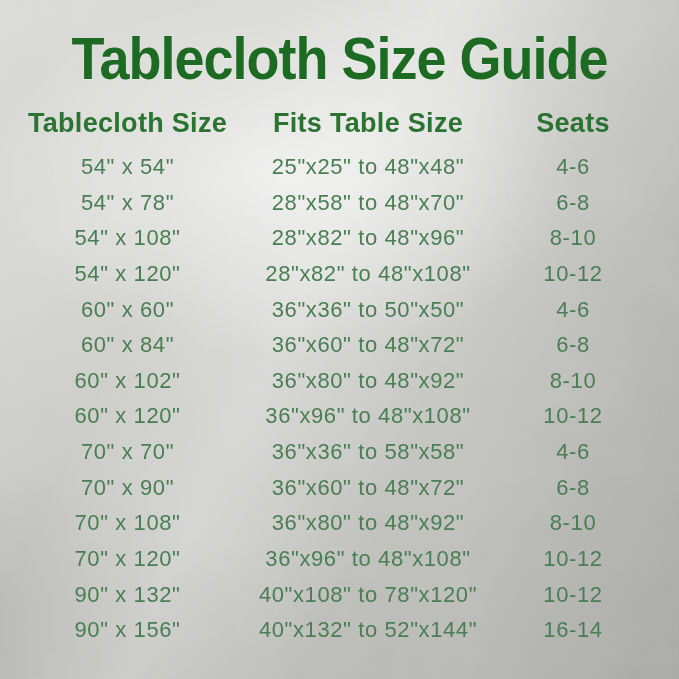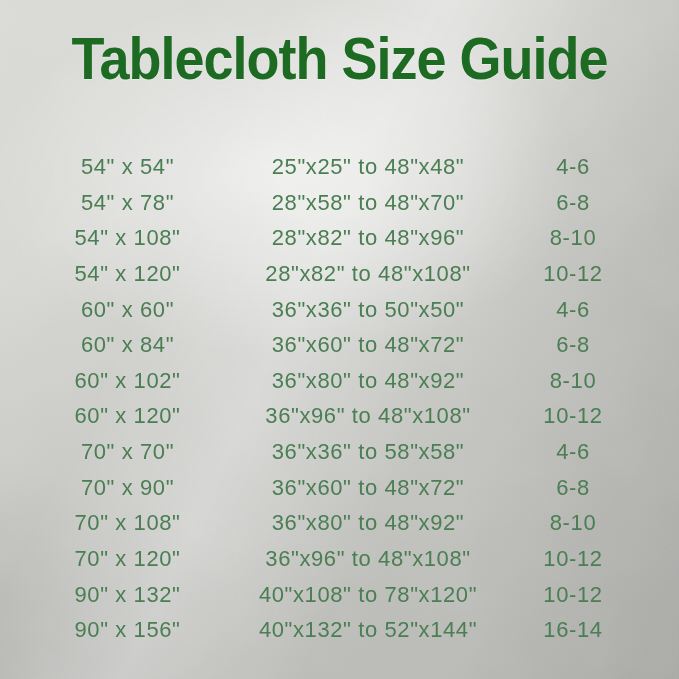--- a/index.html
+++ b/index.html
@@ -95,20 +95,25 @@
       <feComponentTransfer>
           <feFuncA type="linear" slope="0.22" intercept="0"></feFuncA>
         </feComponentTransfer>
     </filter>
     <rect width="679" height="679" filter="url(#mottle)"></rect>
     <rect width="679" height="679" filter="url(#grain)"></rect>
   </svg>
 
   <div class="title">Tablecloth Size Guide</div>
 
+  <div class="grid header-row">
+    <div class="header-cell">Tablecloth Size</div>
+    <div class="header-cell">Fits Table Size</div>
+    <div class="header-cell">Seats</div>
+  </div>
 
   <div class="table-body">
       <div class="grid row">
         <div class="cell">54" x 54"</div>
         <div class="cell">25"x25" to 48"x48"</div>
         <div class="cell">4-6</div>
       </div>
       <div class="grid row">
         <div class="cell">54" x 78"</div>
         <div class="cell">28"x58" to 48"x70"</div>

